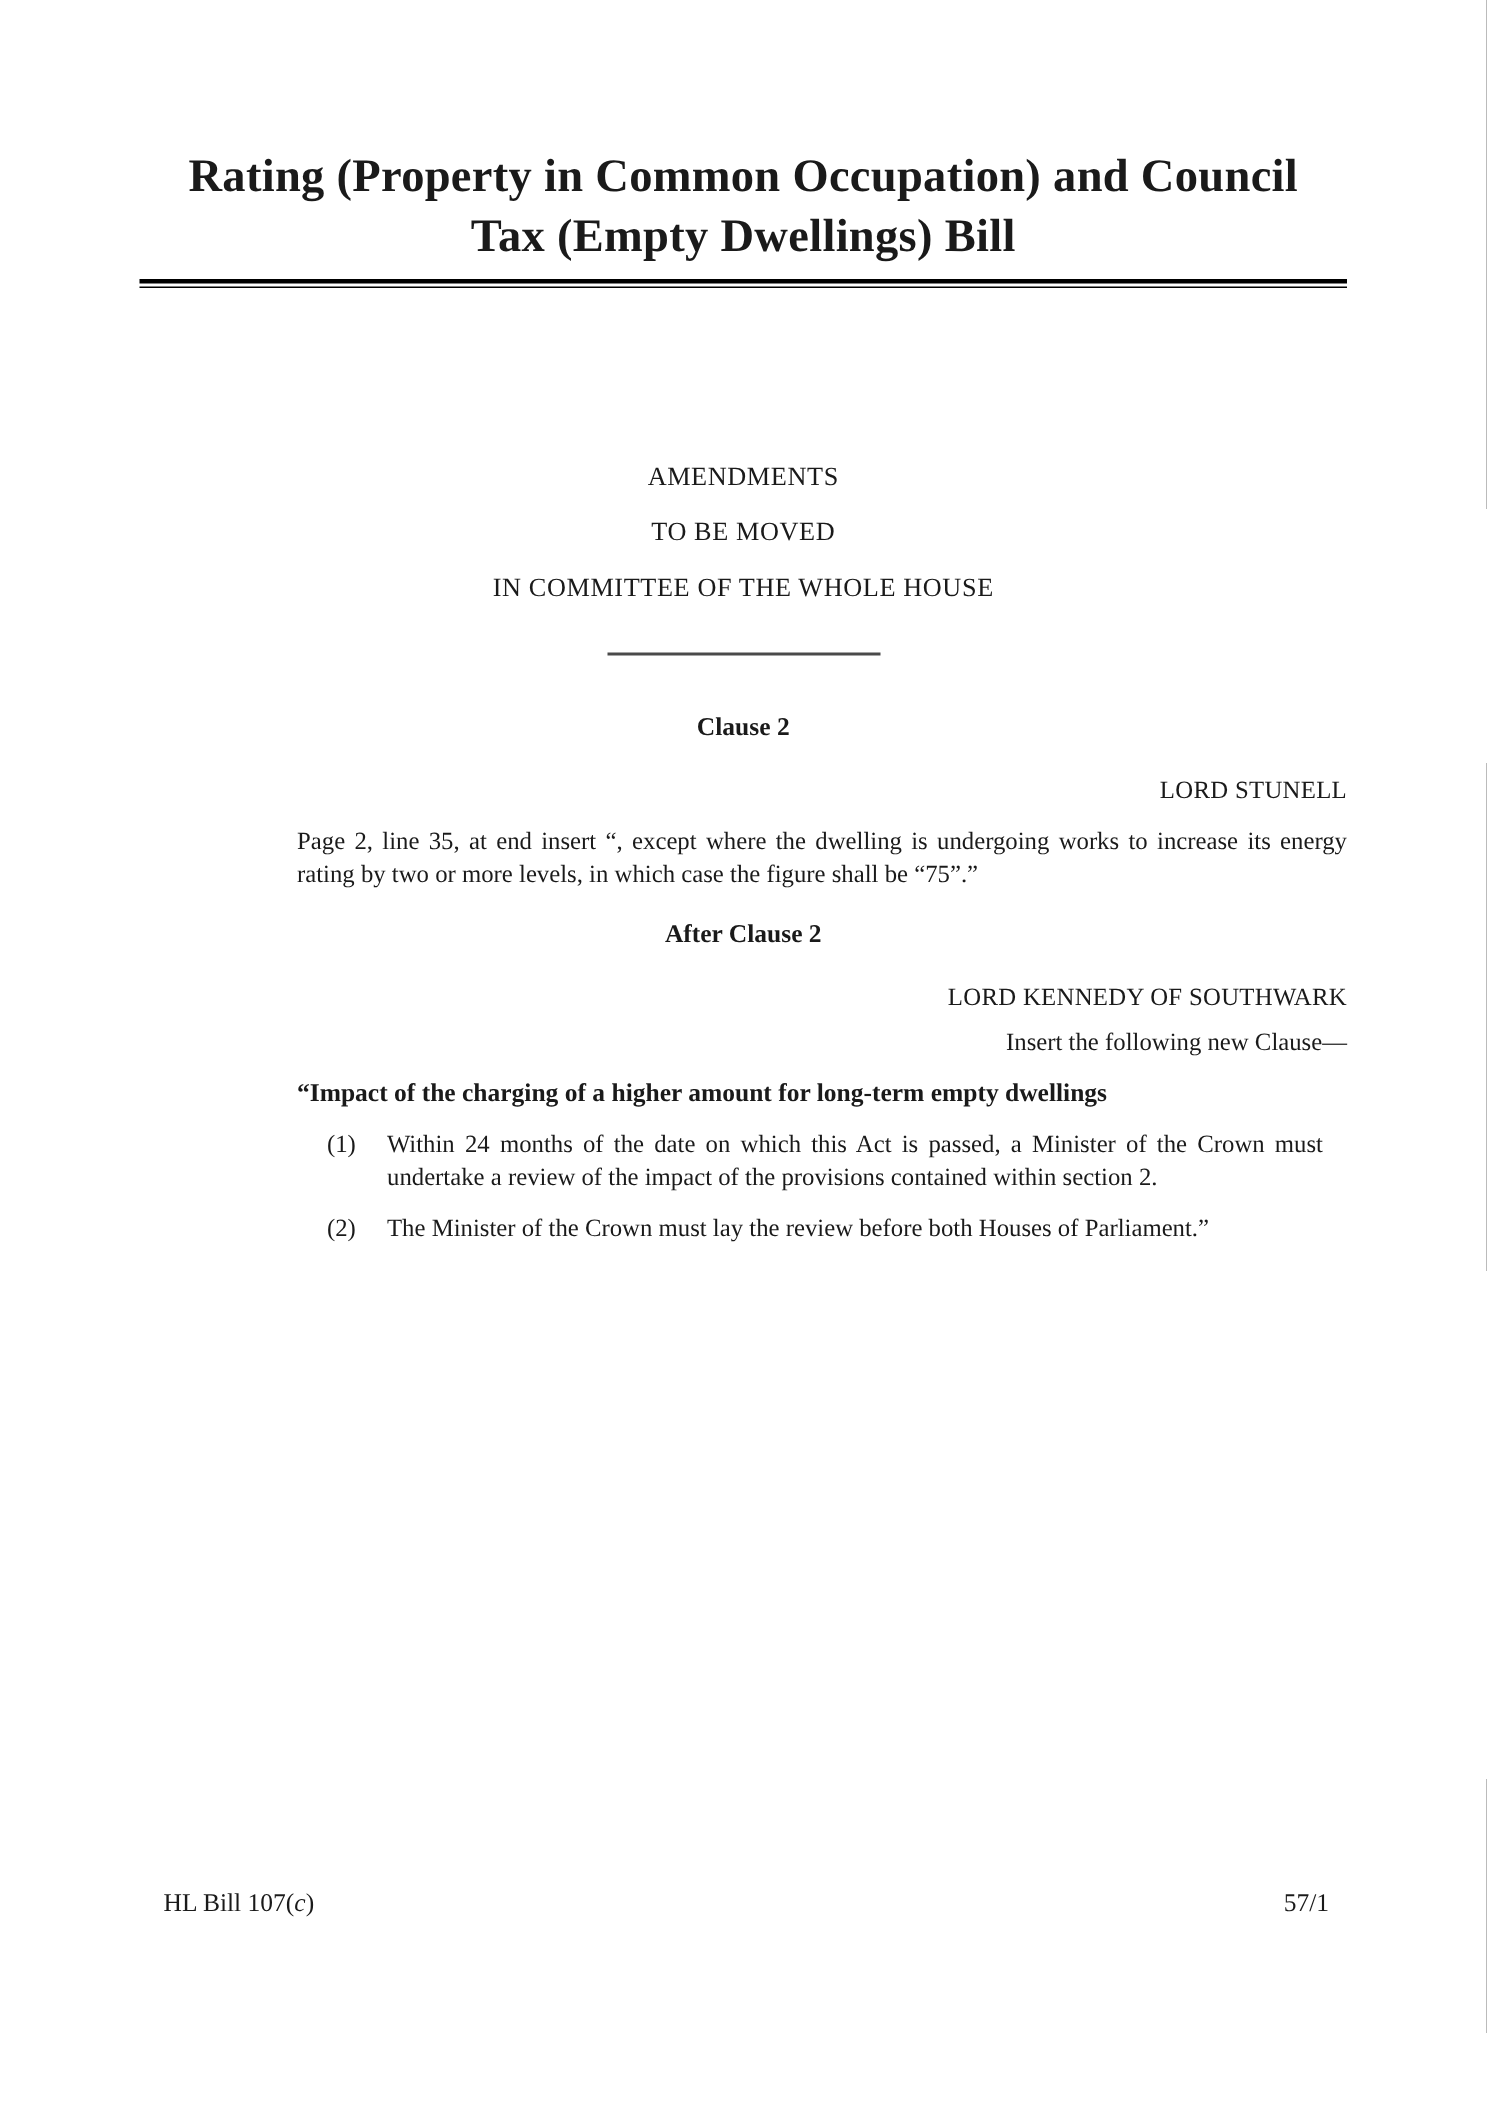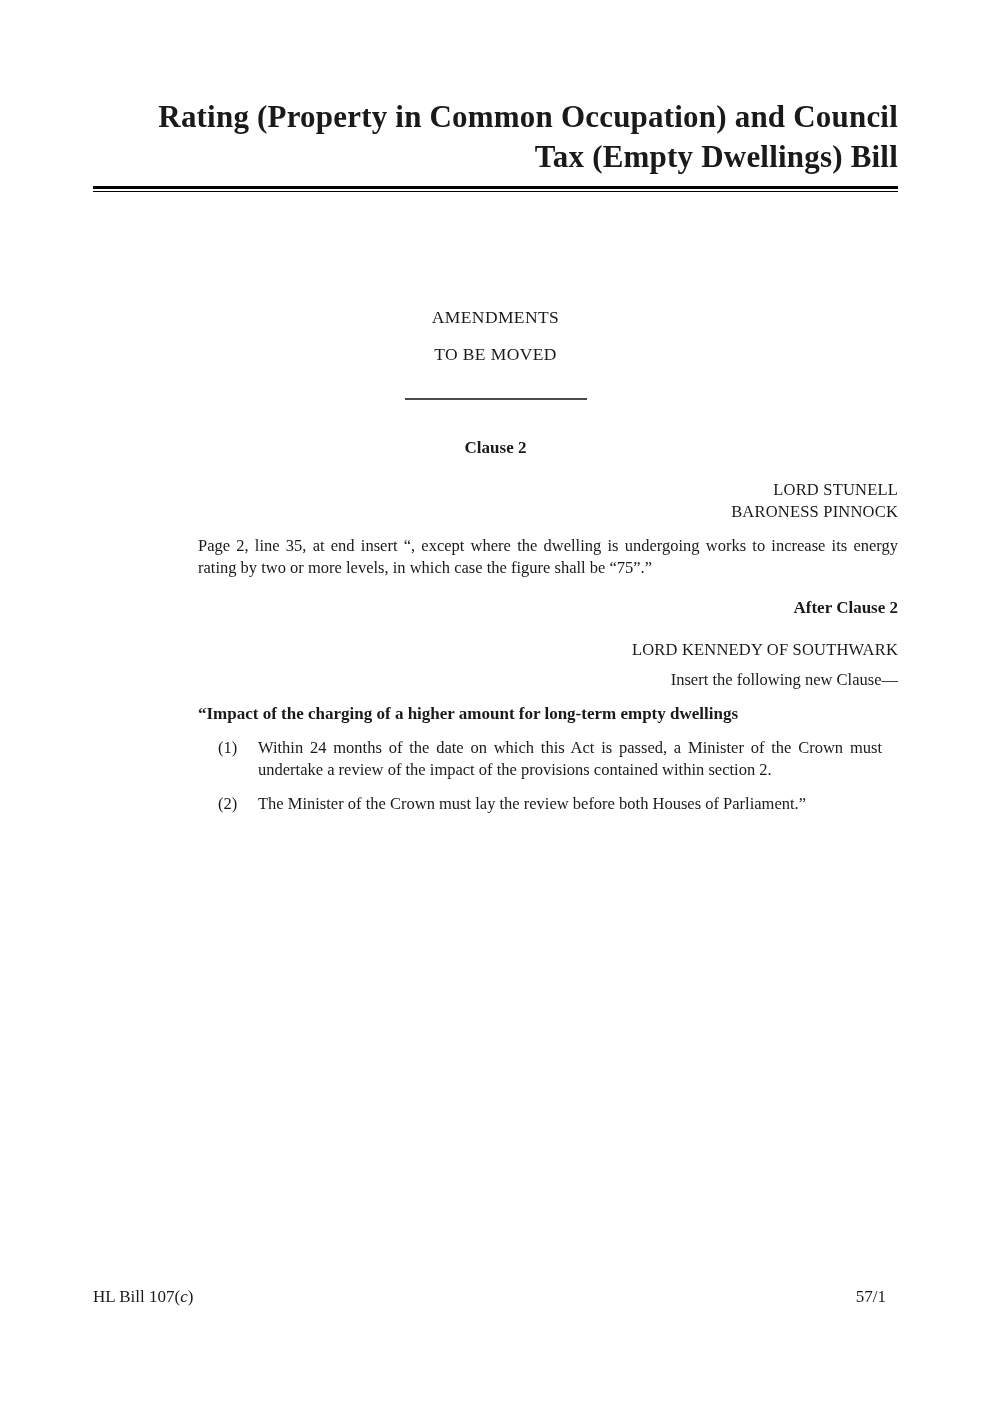--- a/index.html
+++ b/index.html
@@ -12,21 +12,21 @@
     color: #1a1a1a;
     font-family: "Liberation Serif", "DejaVu Serif", serif;
     overflow: hidden;
     box-sizing: border-box;
   }
   .content { padding: 0 93px; }
   h1, h3, p, div { margin: 0; padding: 0; }
 
   .bill-title {
     padding-top: 97px;
-    text-align: right;
+    text-align: center;
     font-size: 31px;
     font-weight: bold;
     line-height: 40px;
     letter-spacing: 0.2px;
   }
   .double-rule {
     margin-top: 9px;
     border-top: 3px solid #000;
     border-bottom: 1px solid #000;
     height: 2px;
@@ -49,21 +49,21 @@
     height: 0;
   }
 
   .clause-heading {
     text-align: center;
     font-size: 17px;
     font-weight: bold;
     line-height: 18px;
   }
   .clause-heading.first { margin-top: 39px; }
-  .clause-heading.second { margin-top: 20px; text-align: right; }
+  .clause-heading.second { margin-top: 20px; }
 
   .sponsors {
     margin-top: 22px;
     text-align: right;
     font-size: 16.5px;
     line-height: 22px;
     letter-spacing: 0.2px;
   }
 
   .amend-body {
@@ -100,55 +100,54 @@
   }
   .num-item .item-text {
     flex: 1;
     text-align: justify;
     margin-right: 16px;
   }
 
   .footer {
     position: absolute;
     top: 1258px;
-    left: 93px;
+    left: 109px;
     right: 105px;
     display: flex;
     justify-content: space-between;
     font-size: 17px;
     line-height: 22px;
-    margin-top: 28px;
   }
   .footer .italic { font-style: italic; }
 </style>
 </head>
 <body>
 
 <div class="page">
   <div class="content">
 
     <h1 class="bill-title">
       <div>Rating (Property in Common Occupation) and Council</div>
       <div>Tax (Empty Dwellings) Bill</div>
     </h1>
 
     <div class="double-rule"></div>
 
     <div class="amend-header">
       <div class="caps-line">AMENDMENTS</div>
       <div class="caps-line">TO BE MOVED</div>
+      <div class="caps-line">IN COMMITTEE OF THE WHOLE HOUSE</div>
     </div>
 
     <div class="short-rule"></div>
 
     <section>
       <h3 class="clause-heading first">Clause 2</h3>
       <div class="sponsors">
         <div>LORD STUNELL</div>
-        <div>BARONESS PINNOCK</div>
       </div>
       <p class="amend-body">Page 2, line 35, at end insert “, except where the dwelling is undergoing works to increase its energy rating by two or more levels, in which case the figure shall be “75”.”</p>
     </section>
 
     <section>
       <h3 class="clause-heading second">After Clause 2</h3>
       <div class="sponsors">
         <div>LORD KENNEDY OF SOUTHWARK</div>
       </div>
       <p class="intro">Insert the following new Clause—</p>

